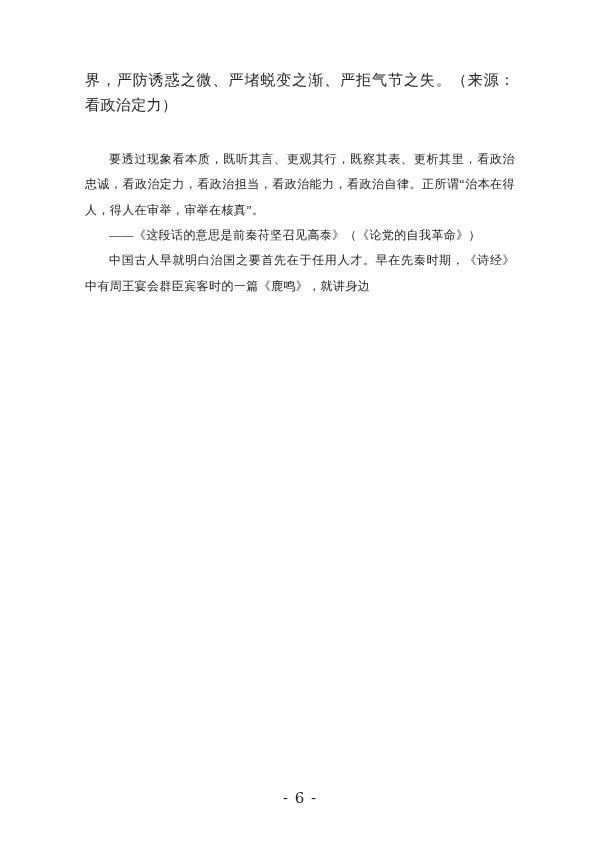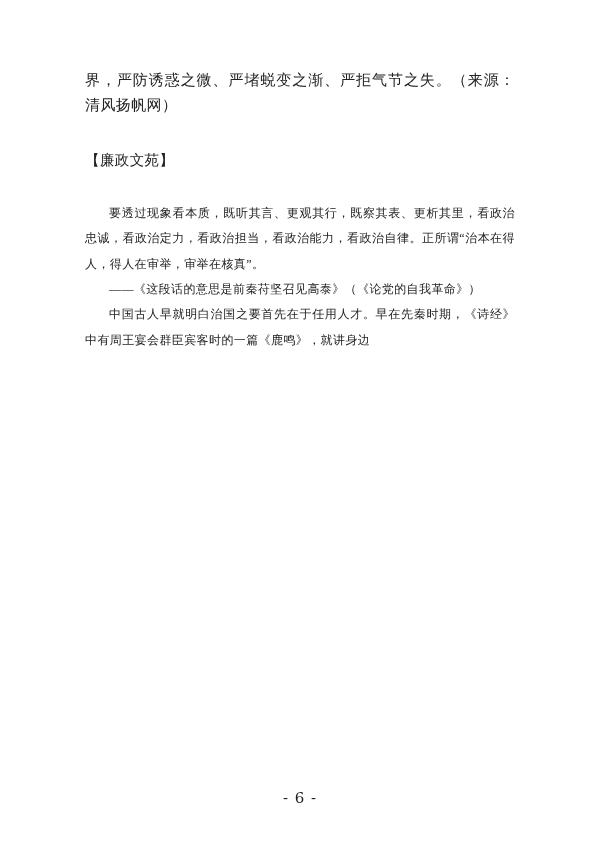--- a/index.html
+++ b/index.html
@@ -62,23 +62,22 @@
     letter-spacing: 1px;
     color: #222222;
   }
 </style>
 </head>
 <body>
 
 <div class="page">
   <div class="content">
 
-    <p class="continuation">界，严防诱惑之微、严堵蜕变之渐、严拒气节之失。（来源：清风扬帆网）</p>
+    <p class="continuation">界，严防诱惑之微、严堵蜕变之渐、严拒气节之失。（来源：看政治定力）</p>
 
-    <div class="section-header">【廉政文苑】</div>
 
 
     <div class="article-body">
       <p>要透过现象看本质，既听其言、更观其行，既察其表、更析其里，看政治忠诚，看政治定力，看政治担当，看政治能力，看政治自律。正所谓“治本在得人，得人在审举，审举在核真”。</p>
       <p>——《这段话的意思是前秦苻坚召见高泰》（《论党的自我革命》）</p>
       <p>中国古人早就明白治国之要首先在于任用人才。早在先秦时期，《诗经》中有周王宴会群臣宾客时的一篇《鹿鸣》，就讲身边</p>
     </div>
   </div>
 
   <div class="page-number">- 6 -</div>

